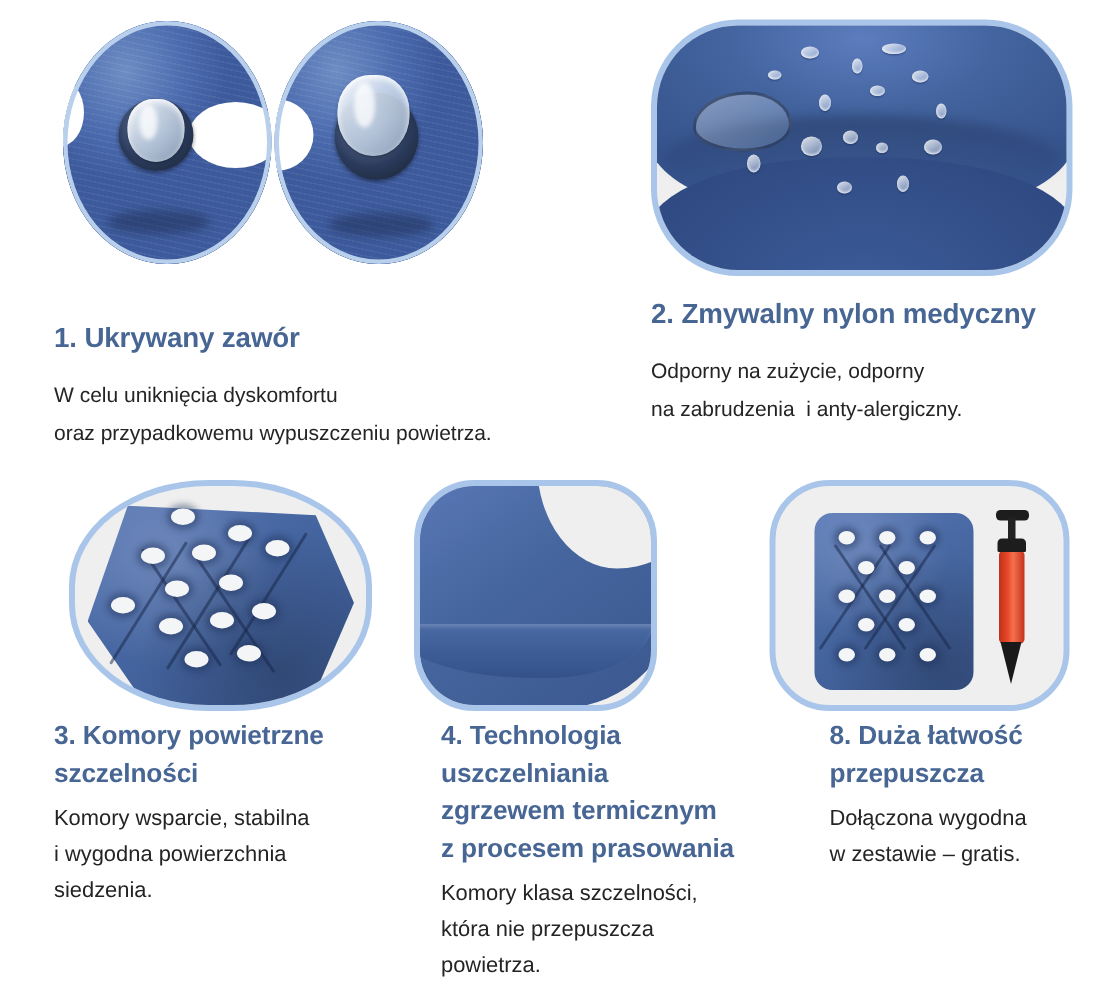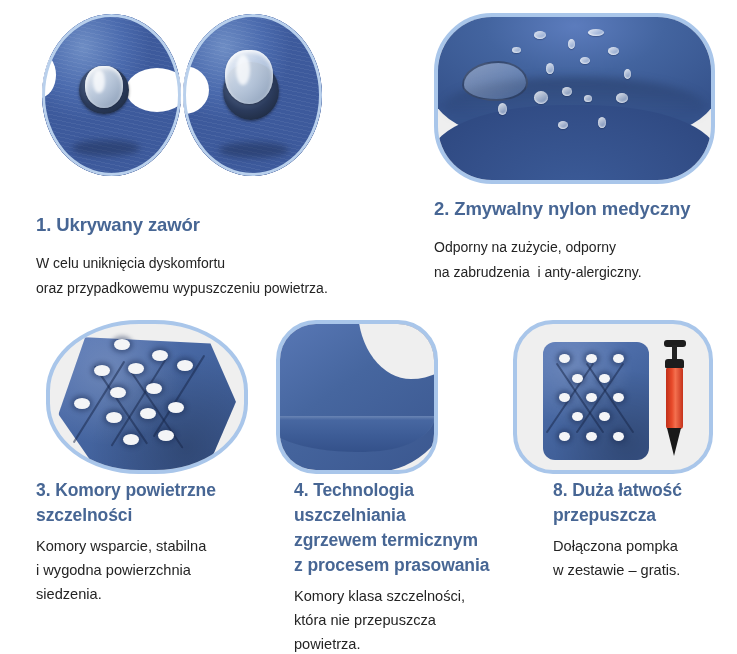--- a/index.html
+++ b/index.html
@@ -384,16 +384,16 @@
     <span class="ln">powietrza.</span>
   </div>
 </div>
 
 <div class="abs" style="left:553px;top:478px;width:180px;">
   <div class="feature-title small">
     <span class="ln">8. Duża łatwość</span>
     <span class="ln">przepuszcza</span>
   </div>
   <div class="feature-body small" style="margin-top:6px;">
-    <span class="ln">Dołączona pompka</span>
+    <span class="ln">Dołączona wygodna</span>
     <span class="ln">w zestawie – gratis.</span>
   </div>
 </div>
 
 </body></html>

